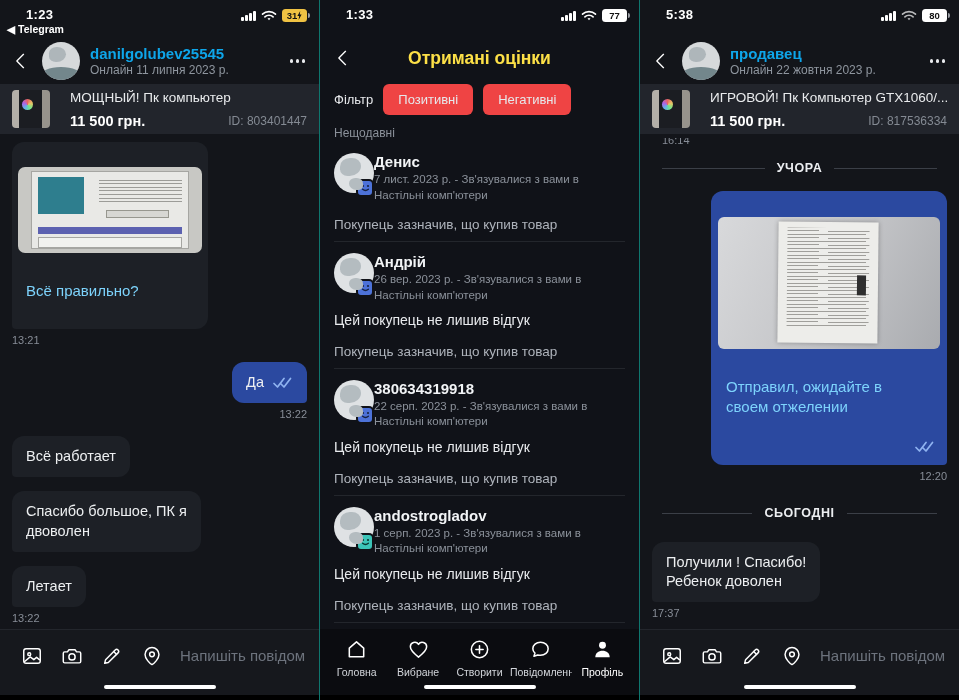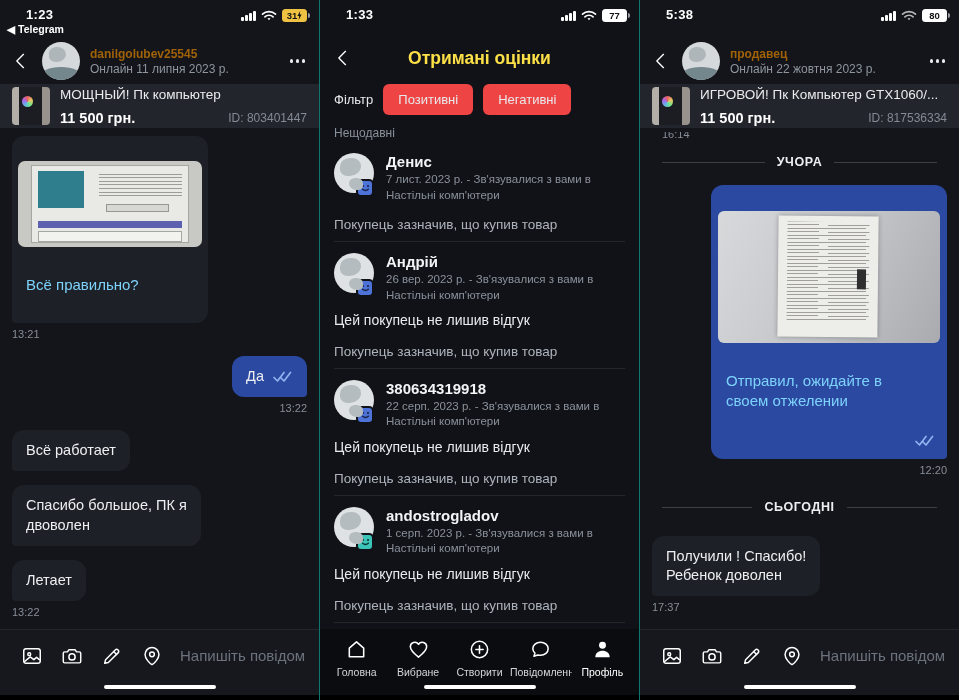--- a/index.html
+++ b/index.html
@@ -21,27 +21,27 @@
   .battery.yellow { background:#f0c243; }
   .battery::after { content:""; position:absolute; right:-3px; top:4px; width:2px; height:5px; background:#9a9da3; border-radius:0 2px 2px 0; }
 
   
   .chat-header { height:46px; display:flex; align-items:center; padding:0 14px 0 10px; gap:10px; flex:0 0 auto; }
   .back-btn { width:22px; height:22px; flex:0 0 auto; display:flex; align-items:center; justify-content:center; cursor:pointer; }
   .avatar { width:38px; height:38px; border-radius:50%; background:#d6d9db; position:relative; overflow:hidden; flex:0 0 auto; }
   .avatar::before { content:""; position:absolute; left:18%; top:14%; width:46%; height:38%; background:#aeb6ba; border-radius:46% 54% 58% 42%; }
   .avatar::after { content:""; position:absolute; left:-6%; bottom:-18%; width:112%; height:52%; background:#73878c; border-radius:50% 50% 0 0; }
   .hdr-text { min-width:0; }
-  .hdr-name { font-size:12px; font-weight:bold; color:#a16207; white-space:nowrap; overflow:hidden; }
+  .hdr-name { font-size:15px; font-weight:bold; color:#0ea5e9; white-space:nowrap; overflow:hidden; }
   .hdr-online { font-size:12px; color:#8e959e; margin-top:1px; white-space:nowrap; }
   .more-dots { margin-left:auto; display:flex; gap:2.6px; cursor:pointer; padding:4px 0; }
   .more-dots i { width:3.4px; height:3.4px; border-radius:50%; background:#e9ebee; display:block; }
 
   
-  .product-bar { height:44px; background:#22252c; display:flex; align-items:center; gap:10px; padding:0 12px; flex:0 0 auto; cursor:pointer; }
+  .product-bar { height:50px; background:#22252c; display:flex; align-items:center; gap:20px; padding:0 12px; flex:0 0 auto; cursor:pointer; }
   .thumb { width:38px; height:38px; border-radius:4px; flex:0 0 auto; position:relative; background:linear-gradient(90deg,#b3afa8 0 7px,#1b1d22 7px 30px,#97938c 30px); overflow:hidden; }
   .thumb::after { content:""; position:absolute; left:10px; top:9px; width:11px; height:11px; border-radius:50%; background:conic-gradient(#ff6c6c,#ffd76c,#79ff96,#6cc3ff,#bb6cff,#ff6c6c); opacity:.9; }
   .pb-text { flex:1; min-width:0; }
   .pb-title { font-size:13.5px; color:#e9ebed; white-space:nowrap; overflow:hidden; }
   .pb-row { display:flex; align-items:center; margin-top:8px; }
   .pb-price { font-size:14.5px; font-weight:bold; color:#fff; }
   .pb-id { margin-left:auto; font-size:12px; color:#848a93; }
 
   
   .chat-area { flex:1 1 auto; overflow:hidden; padding:4px 12px 0; }
@@ -92,21 +92,21 @@
   
   .phone.mid { background:#101218; }
   .page-header { height:40px; display:flex; align-items:center; padding:0 12px; flex:0 0 auto; position:relative; }
   .page-title { position:absolute; left:0; right:0; text-align:center; font-size:17.5px; font-weight:bold; color:#fde047; }
   .filters { height:42px; display:flex; align-items:center; gap:10px; padding:0 14px; flex:0 0 auto; }
   .chip { font-size:13px; color:#e6e8eb; cursor:pointer; }
   .chip.boxed { background:#ef4444; border-radius:6px; padding:8px 15px; }
   .section-label { font-size:12px; color:#8b919a; padding:6px 14px 2px; flex:0 0 auto; }
   .reviews { flex:1 1 auto; overflow:hidden; padding:0 14px; }
   .review { padding:11px 0 9px; border-bottom:1px solid #23262c; }
-  .rev-top { display:flex; gap:12px; }
+  .rev-top { display:flex; gap:0; }
   .rev-avatar { width:40px; height:40px; border-radius:50%; background:#dfe2e4; position:relative; flex:0 0 auto; }
   .rev-avatar::before { content:""; position:absolute; left:16%; top:12%; width:52%; height:46%; background:#b4bcc0; border-radius:52% 48% 60% 40%; }
   .rev-avatar::after { content:""; position:absolute; right:28%; bottom:8%; width:34%; height:30%; background:#b4bcc0; border-radius:50% 50% 40% 60%; }
   .rev-badge { position:absolute; left:22px; bottom:-4px; width:18px; height:18px; border-radius:5px; border:2px solid #101218; display:flex; align-items:center; justify-content:center; }
   .rev-badge.blue { background:#4d72d8; }
   .rev-badge.teal { background:#3cc4b8; }
   .rev-name { font-size:15px; font-weight:bold; color:#f2f4f6; }
   .rev-meta { font-size:11.5px; color:#8b919a; line-height:1.35; margin-top:2px; }
   .rev-text { font-size:14px; color:#e9ebee; line-height:1.35; margin-top:8px; white-space:pre-line; }
   .rev-note { font-size:13.5px; color:#aeb3bb; margin-top:14px; }

